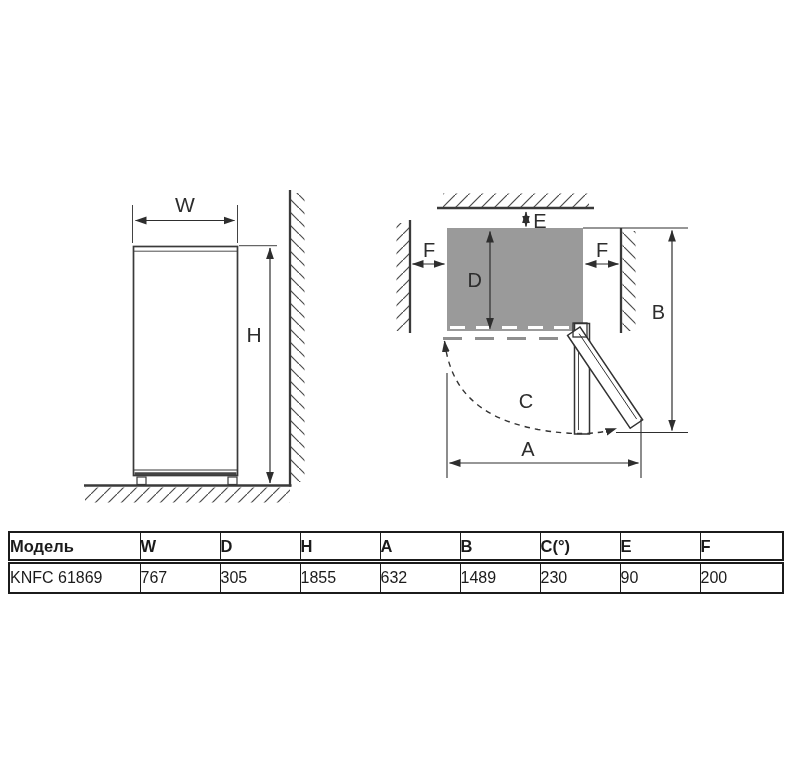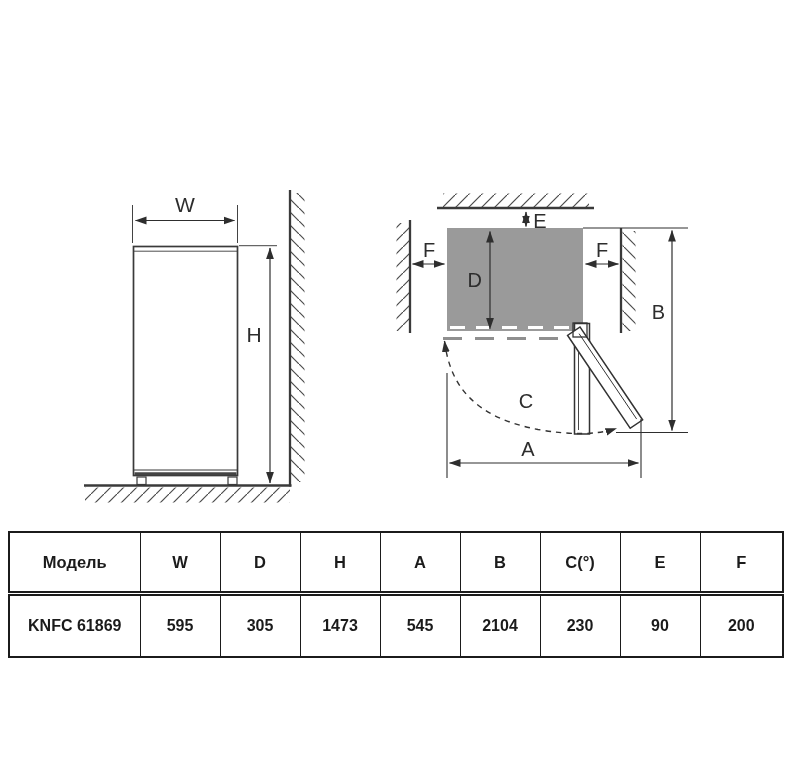--- a/index.html
+++ b/index.html
@@ -13,28 +13,28 @@
     font-size:20px; fill:#2d2d2d;
   }
   .dim-label-lg { font-size:21px; }
   table.dims {
     position:absolute; left:8px; top:531px; width:776px;
     border-collapse:collapse; table-layout:fixed;
     background:#ffffff; color:#1b1b1b;
     border:2.5px solid #1b1b1b;
   }
   table.dims th, table.dims td {
-    border:1.6px solid #1b1b1b; text-align:center; vertical-align:middle;
-    padding:16px; overflow:hidden; white-space:nowrap;
+    border:1.6px solid #1b1b1b; text-align:left; vertical-align:middle;
+    padding:0; overflow:hidden; white-space:nowrap;
   }
   table.dims th {
     height:26px; font-size:16.5px; font-weight:bold;
     border-bottom:5px double #1b1b1b;
   }
-  table.dims td { height:28px; font-size:16px; font-weight:bold; }
+  table.dims td { height:28px; font-size:16px; font-weight:normal; }
 </style>
 </head>
 <body>
 
 <div id="page">
 
   <svg id="diagram-svg" width="792" height="520" viewBox="0 0 792 520">
     <defs>
       <marker id="arw" viewBox="0 0 12 9" markerWidth="12" markerHeight="9" refX="11" refY="4.5" orient="auto-start-reverse" markerUnits="userSpaceOnUse">
         <path d="M0,0.6 L11.5,4.5 L0,8.4 Z" fill="#2e2e2e"></path>
@@ -162,25 +162,25 @@
         <th>A</th>
         <th>B</th>
         <th>C(°)</th>
         <th>E</th>
         <th>F</th>
       </tr>
     </thead>
     <tbody>
       <tr>
         <td>KNFC 61869</td>
-        <td>595</td>
+        <td>767</td>
         <td>305</td>
-        <td>1473</td>
-        <td>545</td>
-        <td>2104</td>
+        <td>1855</td>
+        <td>632</td>
+        <td>1489</td>
         <td>230</td>
         <td>90</td>
         <td>200</td>
       </tr>
     </tbody>
   </table>
 
 </div>
 
 </body></html>

